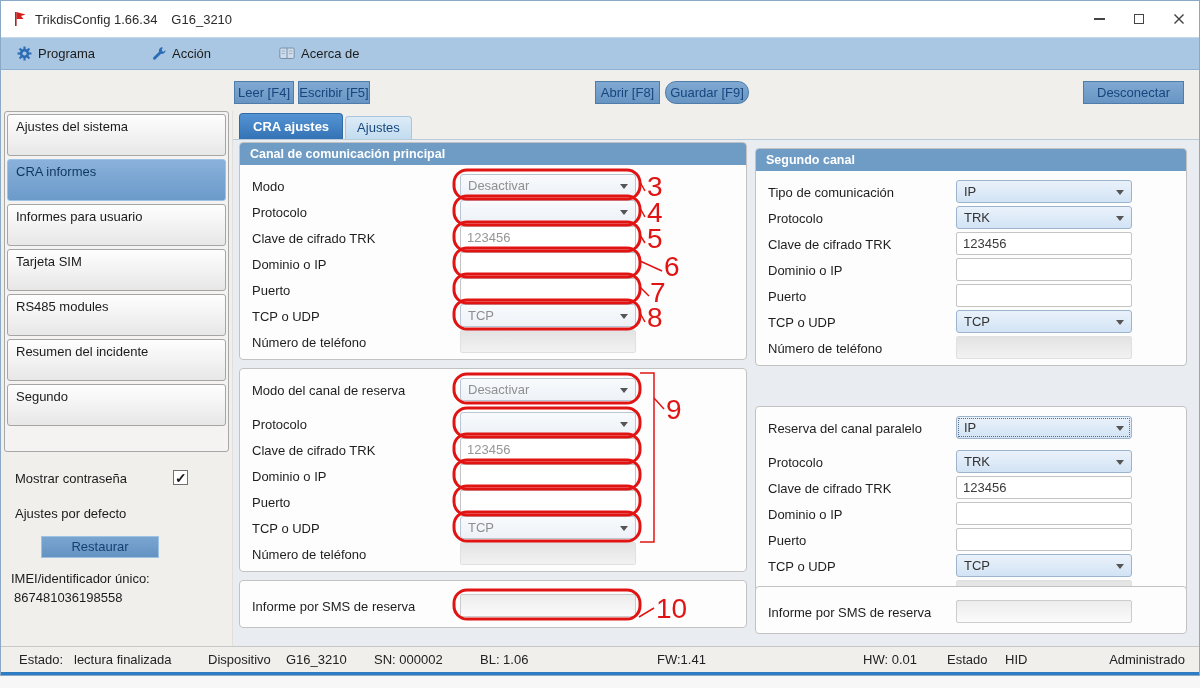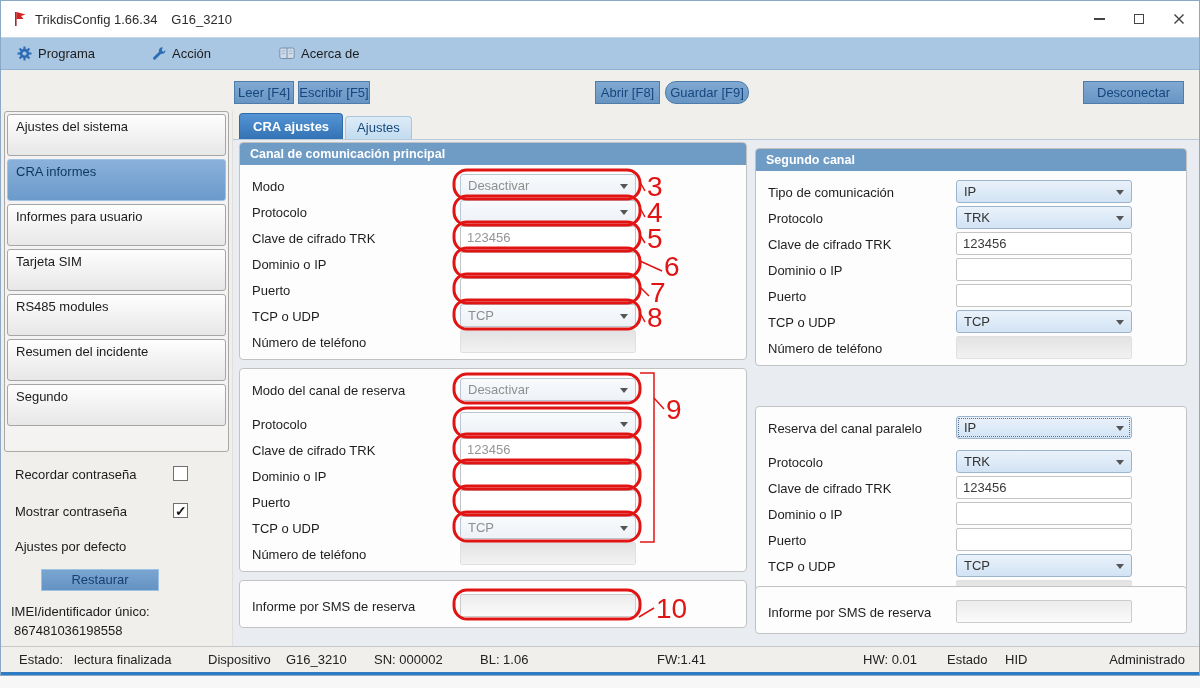--- a/index.html
+++ b/index.html
@@ -162,24 +162,20 @@
 
     <div class="sidebar">
       <div class="nav-box">
         <div class="nav-item">Ajustes del sistema</div>
         <div class="nav-item selected">CRA informes</div>
         <div class="nav-item">Informes para usuario</div>
         <div class="nav-item">Tarjeta SIM</div>
         <div class="nav-item">RS485 modules</div>
         <div class="nav-item">Resumen del incidente</div>
         <div class="nav-item">Segundo</div>
-      </div>
-      <div class="side-row" id="row-remember">
-        <span>Recordar contraseña</span>
-        <span class="cbox"></span>
       </div>
       <div class="side-row" id="row-show">
         <span>Mostrar contraseña</span>
         <span class="cbox checked"></span>
       </div>
       <div class="side-row" id="row-defaults">Ajustes por defecto</div>
       <div class="restore-btn">Restaurar</div>
       <div class="imei-label">IMEI/identificador único:</div>
       <div class="imei-value">867481036198558</div>
     </div>

